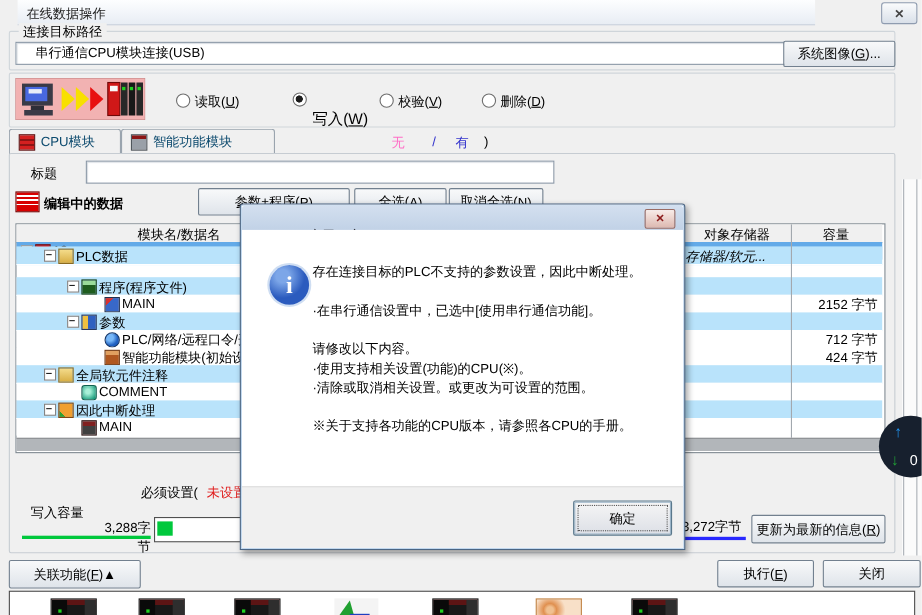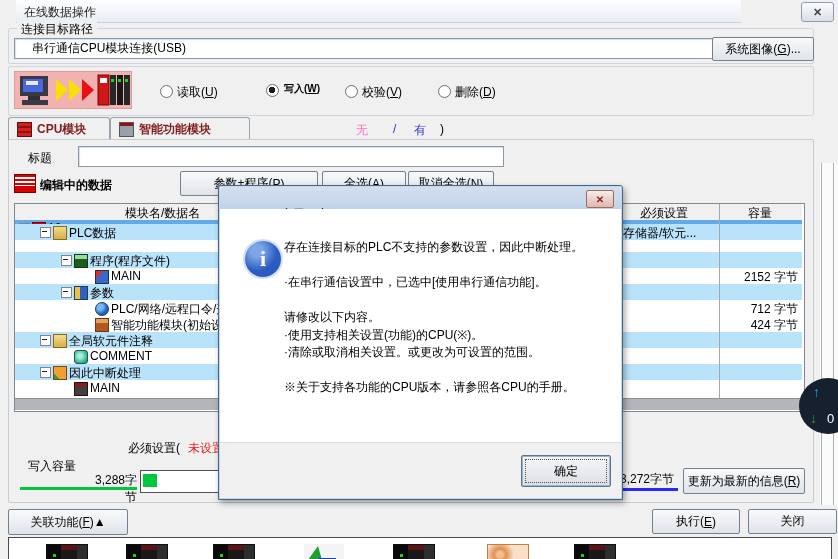--- a/index.html
+++ b/index.html
@@ -19,37 +19,37 @@
   .inputbox{background:#fff;border:1px solid #8a97a6;box-shadow:inset 1px 1px 1px #d8dde2;
     display:flex;align-items:center;padding:0 17px;}
   .btn{background:linear-gradient(#f8f9fa,#dfe4ea);border:1px solid #72808f;border-radius:2px;
     display:flex;align-items:center;justify-content:center;cursor:default;}
   
   .radio{width:11px;height:11px;border:1px solid #6e6e6e;border-radius:50%;background:#fff;display:inline-block;}
   .radio.on{background:radial-gradient(circle at 5px 5px,#1c1c1c 0 3px,#fff 3.5px);}
   
   .tab{height:22px;background:#f0f0f0;border:1px solid #9aa4ae;border-bottom:none;
     border-radius:3px 3px 0 0;display:flex;align-items:center;padding:0 8px;gap:5px;}
-  .tablabel{color:#7f1d1d;font-weight:bold;}
+  .tablabel{color:#0c4a6e;font-weight:normal;}
   .tab-cpu-icon{width:13px;height:13px;background:linear-gradient(#d42020 0 3px,#8c1414 3px 5px,#d42020 5px 8px,#8c1414 8px 10px,#d42020 10px);border:1px solid #601010;}
   .tab-int-icon{width:13px;height:13px;background:linear-gradient(#8c1414 0 3px,#9aa0a8 3px);border:1px solid #50565c;}
   
   #tbl{left:14px;top:203px;width:789px;height:207px;background:#fff;border:1px solid #7e8890;}
   #tbl-header{position:absolute;left:0;top:0;width:787px;height:16px;background:#f0f0f0;border-bottom:1px solid #6e747a;}
   .hdr-cell{position:absolute;top:1px;}
   .trow{position:absolute;left:0;width:787px;height:16px;}
   .bg-sel{background:#63aae8;}
   .bg-blue{background:#b9e3fb;border-bottom:1px solid #fff;}
   .bg-white{background:#fff;}
   .expander{position:absolute;top:3px;width:9px;height:9px;background:#fff;border:1px solid #848484;}
   .expander::after{content:"";position:absolute;left:1px;top:3px;width:5px;height:1px;background:#202020;}
   .ticon{position:absolute;top:2px;width:12px;height:12px;}
   .tlabel{position:absolute;top:1px;white-space:nowrap;}
   .cap-cell{position:absolute;width:82px;text-align:right;top:1px;}
-  .tgt-cell{position:absolute;width:94px;overflow:hidden;white-space:nowrap;top:1px;}
+  .tgt-cell{position:absolute;width:94px;overflow:hidden;white-space:nowrap;top:1px;font-style:italic;}
   #col-line{position:absolute;left:704px;top:0;width:1px;height:194px;background:#a2a8ae;}
   #tbl-scroll{position:absolute;left:0;top:194px;width:787px;height:11px;background:#b2b6ba;border-top:1px solid #8c9094;}
   
   .icon-gx-project-icon,.icon-edit-data{background:linear-gradient(#d80000 0 2px,#fff 2px 4px,#d80000 4px 6px,#fff 6px 8px,#d80000 8px 10px,#fff 10px 11px,#d80000 11px);border:1px solid #7a0000;}
   .icon-plc-data-folder-icon,.icon-comment-folder-icon{background:linear-gradient(#f4dc8c,#d8ae44);border:1px solid #8a6a20;}
   .icon-program-folder-icon{background:linear-gradient(#9adb9a 0 4px,#1e5c1e 4px);border:1px solid #123c12;}
   .icon-program-file-icon{background:linear-gradient(135deg,#d83030 0 5px,#3868c8 5px);border:1px solid #203050;}
   .icon-parameter-icon{background:linear-gradient(90deg,#f0c040 0 5px,#3060c0 5px);border:1px solid #283860;}
   .icon-plc-network-icon{background:radial-gradient(circle at 4px 4px,#78b8f8 0 3px,#2060c0 7px);border-radius:50%;border:1px solid #183868;}
   .icon-intelligent-module-icon{background:linear-gradient(#e0a060 0 4px,#b05820 4px);border:1px solid #703810;}
@@ -129,21 +129,21 @@
     <rect x="96" y="4" width="6" height="30" fill="#282828"></rect>
     <rect x="103" y="4" width="6" height="30" fill="#181818"></rect>
     <rect x="110" y="4" width="6" height="30" fill="#282828"></rect>
     <rect x="97" y="8" width="3" height="3" fill="#20d020"></rect>
     <rect x="104" y="8" width="3" height="3" fill="#20d020"></rect>
     <rect x="111" y="8" width="3" height="3" fill="#20d020"></rect>
   </svg>
   <span class="abs radio" style="left:160px;top:85px;"></span>
   <span class="abs mn" style="left:177px;top:84px;">读取(<u>U</u>)</span>
   <span class="abs radio on" style="left:266px;top:84px;"></span>
-  <span class="abs mn" style="left:284px;top:82px;font-weight:bold;font-size:10px;">写入(<u>W</u>)</span>
+  <span class="abs mn" style="left:284px;top:100px;font-weight:normal;font-size:14px;">写入(<u>W</u>)</span>
   <span class="abs radio" style="left:345px;top:85px;"></span>
   <span class="abs mn" style="left:362px;top:84px;">校验(<u>V</u>)</span>
   <span class="abs radio" style="left:438px;top:85px;"></span>
   <span class="abs mn" style="left:455px;top:84px;">删除(<u>D</u>)</span>
 
   <div class="abs tab" style="left:8px;top:117px;width:84px;">
     <span class="tab-cpu-icon"></span>
     <span class="tablabel">CPU模块</span>
   </div>
   <div class="abs tab" style="left:110px;top:117px;width:122px;">
@@ -164,21 +164,21 @@
 
   <span class="abs icon-edit-data" style="left:14px;top:174px;width:20px;height:17px;"></span>
   <span class="abs" style="left:40px;top:177px;font-weight:bold;">编辑中的数据</span>
   <div class="abs btn mn" style="left:180px;top:171px;width:136px;height:23px;">参数+程序(<u>P</u>)</div>
   <div class="abs btn mn" style="left:322px;top:171px;width:82px;height:23px;">全选(<u>A</u>)</div>
   <div class="abs btn mn" style="left:408px;top:171px;width:84px;height:23px;">取消全选(<u>N</u>)</div>
 
   <div class="abs" id="tbl">
     <div id="tbl-header">
       <span class="hdr-cell" style="left:110px;">模块名/数据名</span>
-      <span class="hdr-cell" style="left:625px;">必须设置</span>
+      <span class="hdr-cell" style="left:625px;">对象存储器</span>
       <span class="hdr-cell" style="left:733px;">容量</span>
     </div>
     <div id="tree-rows">
         <div class="trow bg-sel" style="top: 16px;">
           <span class="expander" style="left: 4px;"></span>
           <span class="ticon icon-gx-project-icon" style="left: 17px;"></span>
           <span class="tlabel" style="left: 33px;">12</span>
         </div>
         <div class="trow bg-blue" style="top: 20px;">
           <span class="expander" style="left: 25px;"></span>

